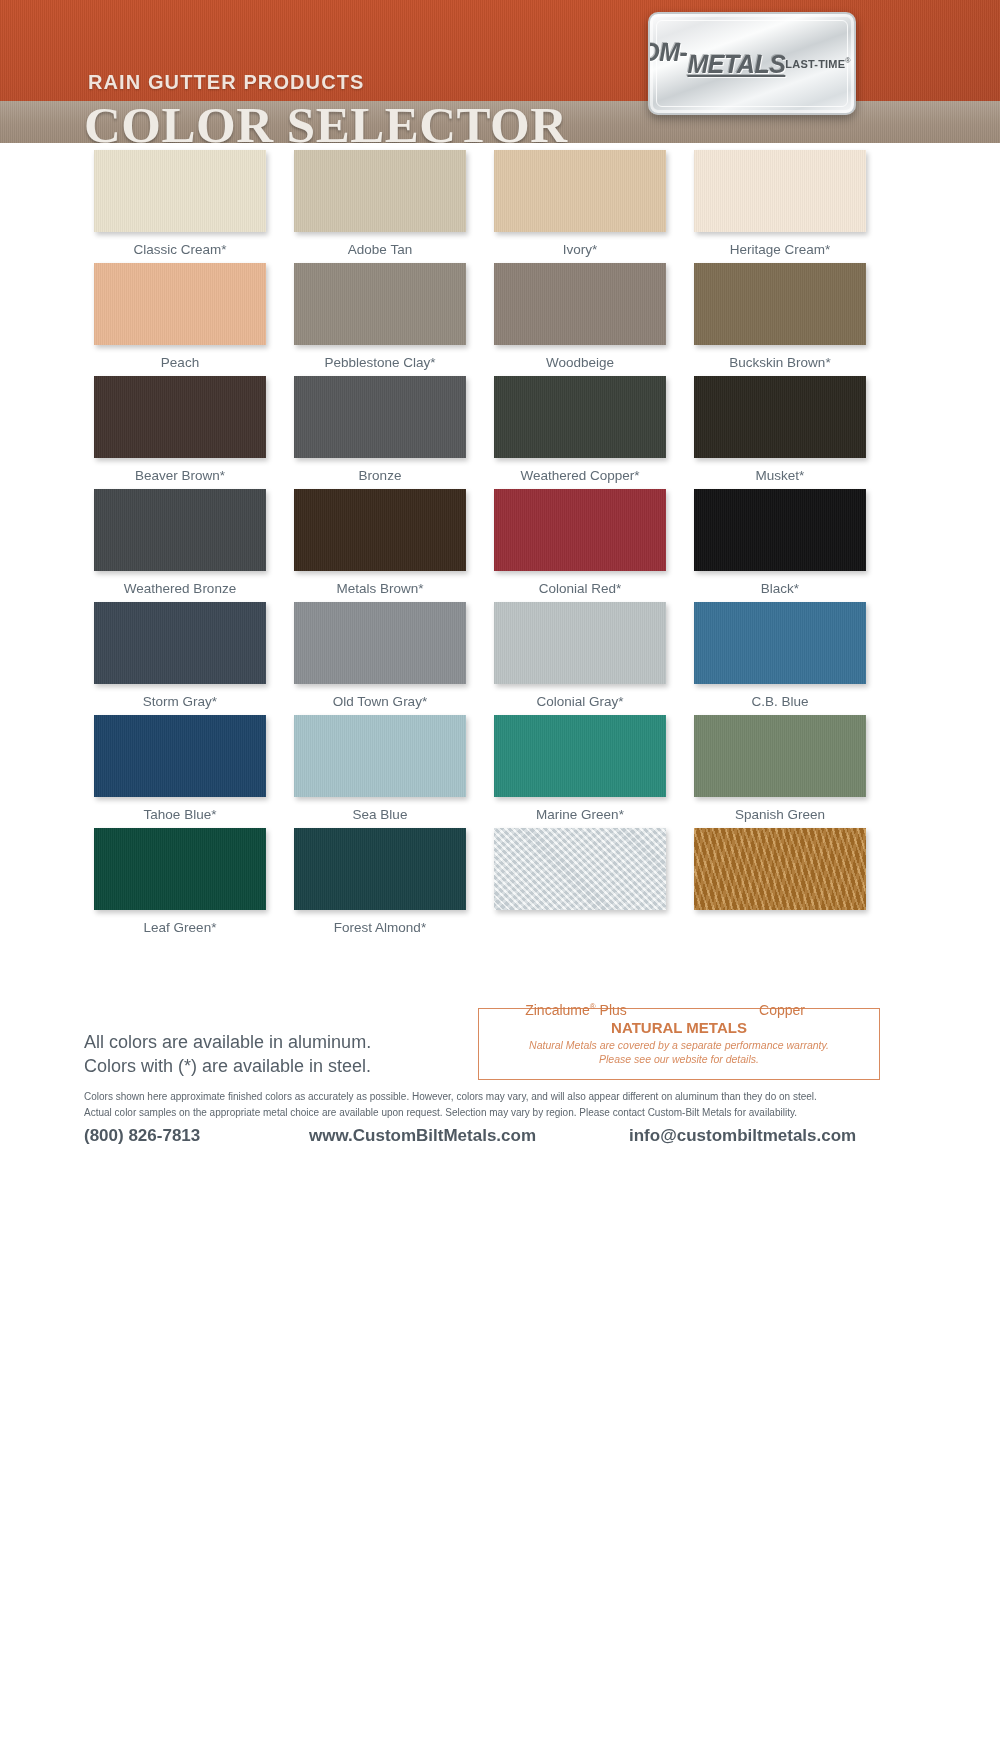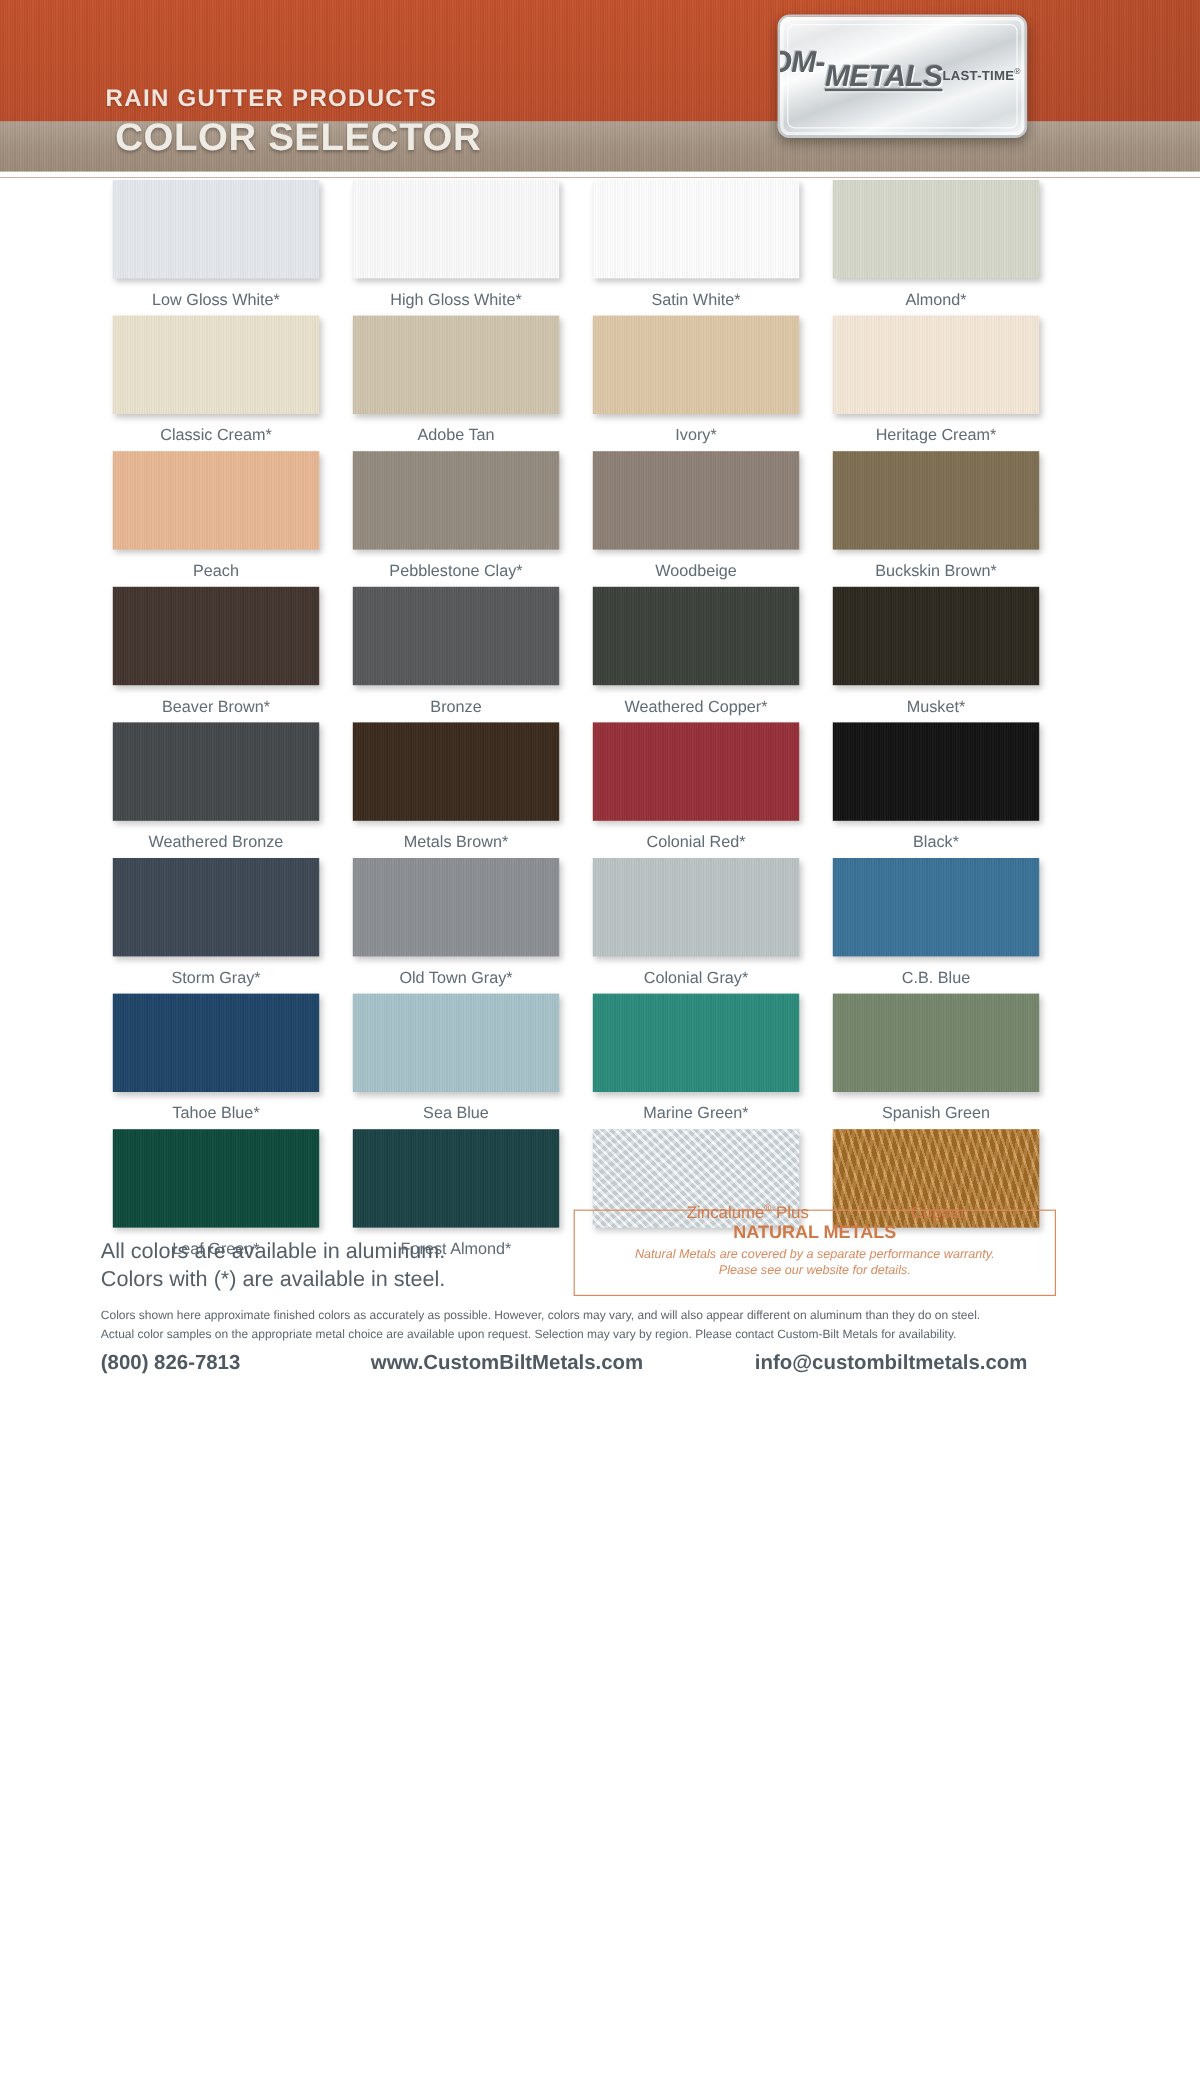--- a/index.html
+++ b/index.html
@@ -59,27 +59,28 @@
     left: 88px; top: 71px;
     font-size: 20px; font-weight: bold;
     letter-spacing: 1.1px;
     color: #f0e4dc;
     text-shadow: 0 1px 2px rgba(0,0,0,0.25);
     z-index: 3;
     white-space: nowrap;
   }
   .maintitle {
     position: absolute;
-    left: 96px; top: 96px;
-    font-size: 32px; font-weight: bold;
+    left: 84px; top: 96px;
+    font-size: 51px; font-weight: bold;
     letter-spacing: 0.5px;
     color: #eeeae4;
     text-shadow: 0 2px 3px rgba(0,0,0,0.3);
     z-index: 3;
     white-space: nowrap;
+    font-family: Liberation Serif, serif;
   }
 
   
   .logo-badge {
     position: absolute;
     left: 648px; top: 12px;
     width: 208px; height: 103px;
     border-radius: 10px;
     background: linear-gradient(160deg,#fdfdfd 0%,#e6e8ea 16%,#fbfcfc 33%,
                                 #ccd1d4 52%,#f4f6f7 70%,#d9dee1 86%,#f8f9fa 100%);
@@ -195,21 +196,21 @@
     z-index: 4;
   }
   .nat-label {
     position: absolute;
     font-size: 14px;
     color: #cf7a48;
     z-index: 4;
     white-space: nowrap;
   }
   .nat-label sup { font-size: 8px; vertical-align: super; }
-  #nat-zinc { left: 478px; top: 1002px; width: 196px; text-align: right; }
+  #nat-zinc { left: 478px; top: 1002px; width: 196px; text-align: center; }
   #nat-copper { left: 684px; top: 1002px; width: 196px; text-align: center; }
 
   
   .legend {
     position: absolute;
     left: 84px; top: 1030px;
     font-size: 18px;
     color: #555f68;
     line-height: 1.35;
   }
@@ -252,38 +253,20 @@
       <div class="logo-inner">
         <div class="logo-l1">CUSTOM-BILT</div>
         <div class="logo-l2">METALS</div>
         <div class="logo-rule"></div>
         <div class="logo-tag"><b>LAST-TIME</b><sup>®</sup><span> Brand Products</span></div>
       </div>
     </div>
   </div>
 
   <div class="grid" id="grid">
-      <div class="row">
-        <div class="cell">
-          <div class="chip" style="background: rgb(228, 232, 236);"></div>
-          <div class="swatch-label">Low Gloss White*</div>
-        </div>
-        <div class="cell">
-          <div class="chip" style="background: rgb(250, 250, 250);"></div>
-          <div class="swatch-label">High Gloss White*</div>
-        </div>
-        <div class="cell">
-          <div class="chip" style="background: rgb(253, 253, 253);"></div>
-          <div class="swatch-label">Satin White*</div>
-        </div>
-        <div class="cell">
-          <div class="chip" style="background: rgb(213, 216, 202);"></div>
-          <div class="swatch-label">Almond*</div>
-        </div>
-      </div>
       <div class="row">
         <div class="cell">
           <div class="chip" style="background: rgb(233, 226, 205);"></div>
           <div class="swatch-label">Classic Cream*</div>
         </div>
         <div class="cell">
           <div class="chip" style="background: rgb(207, 197, 174);"></div>
           <div class="swatch-label">Adobe Tan</div>
         </div>
         <div class="cell">

